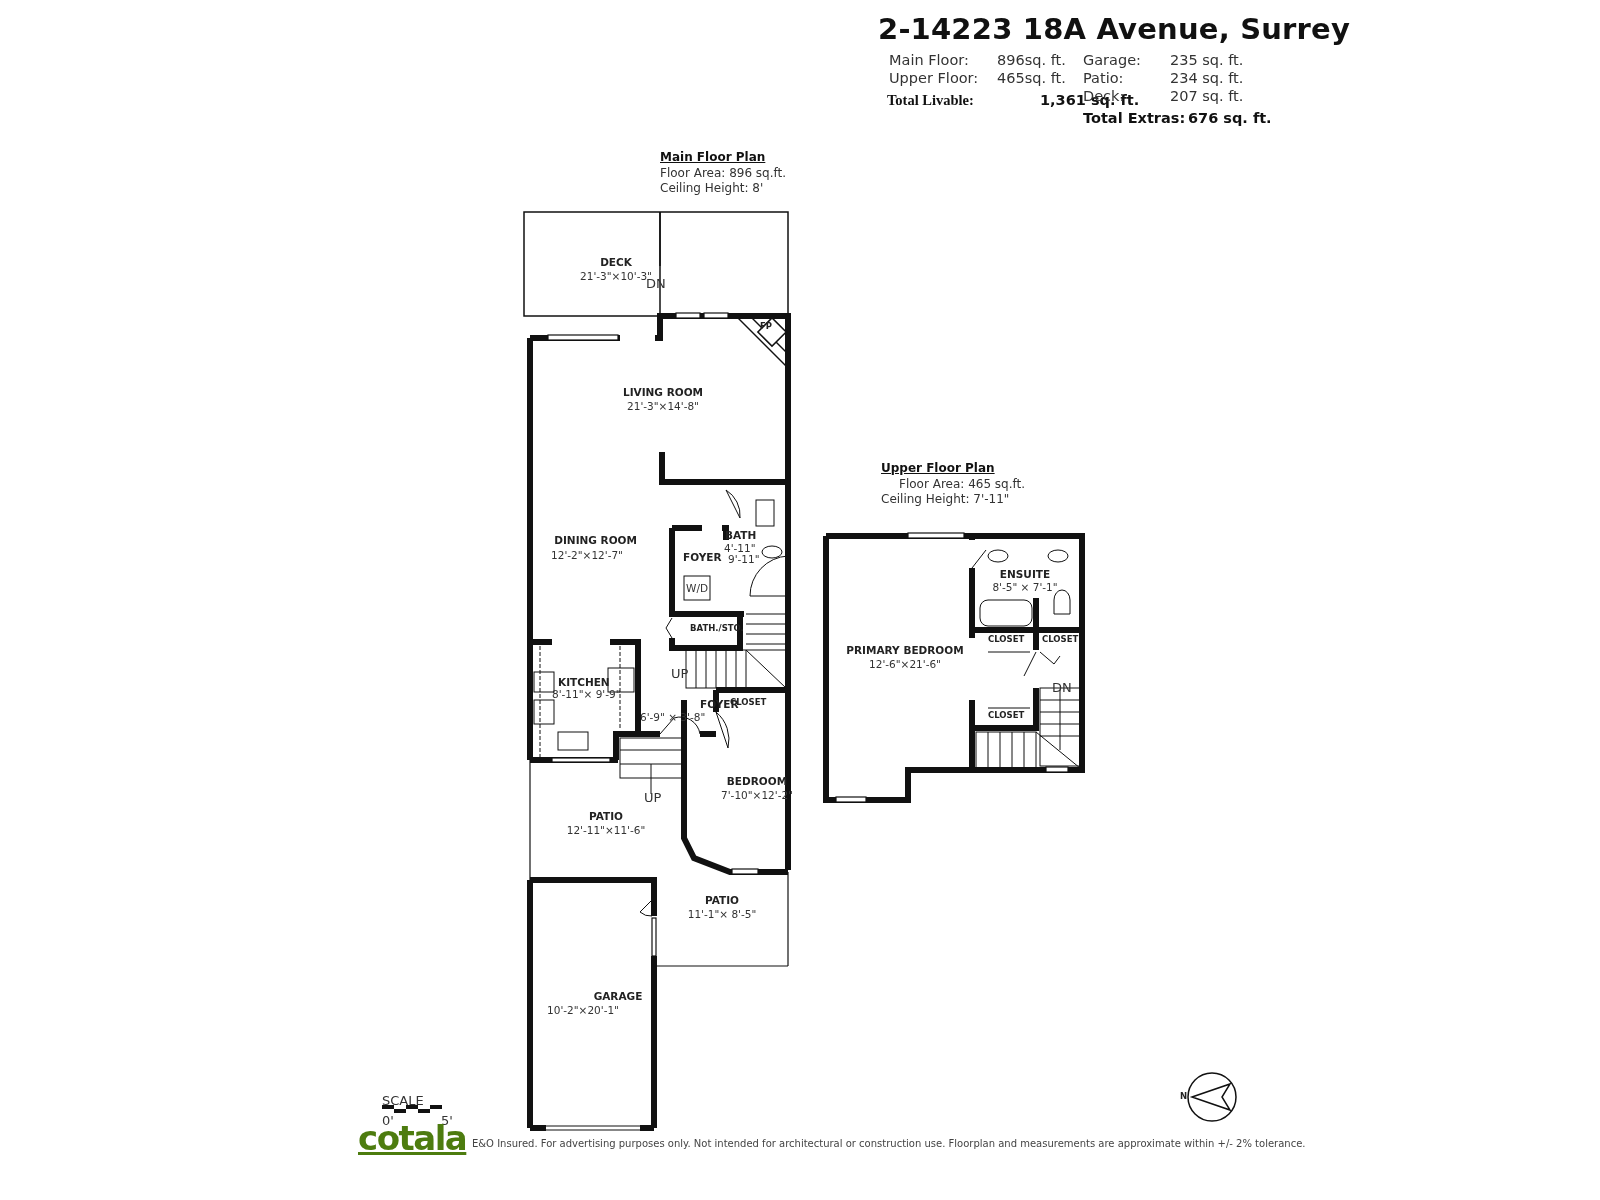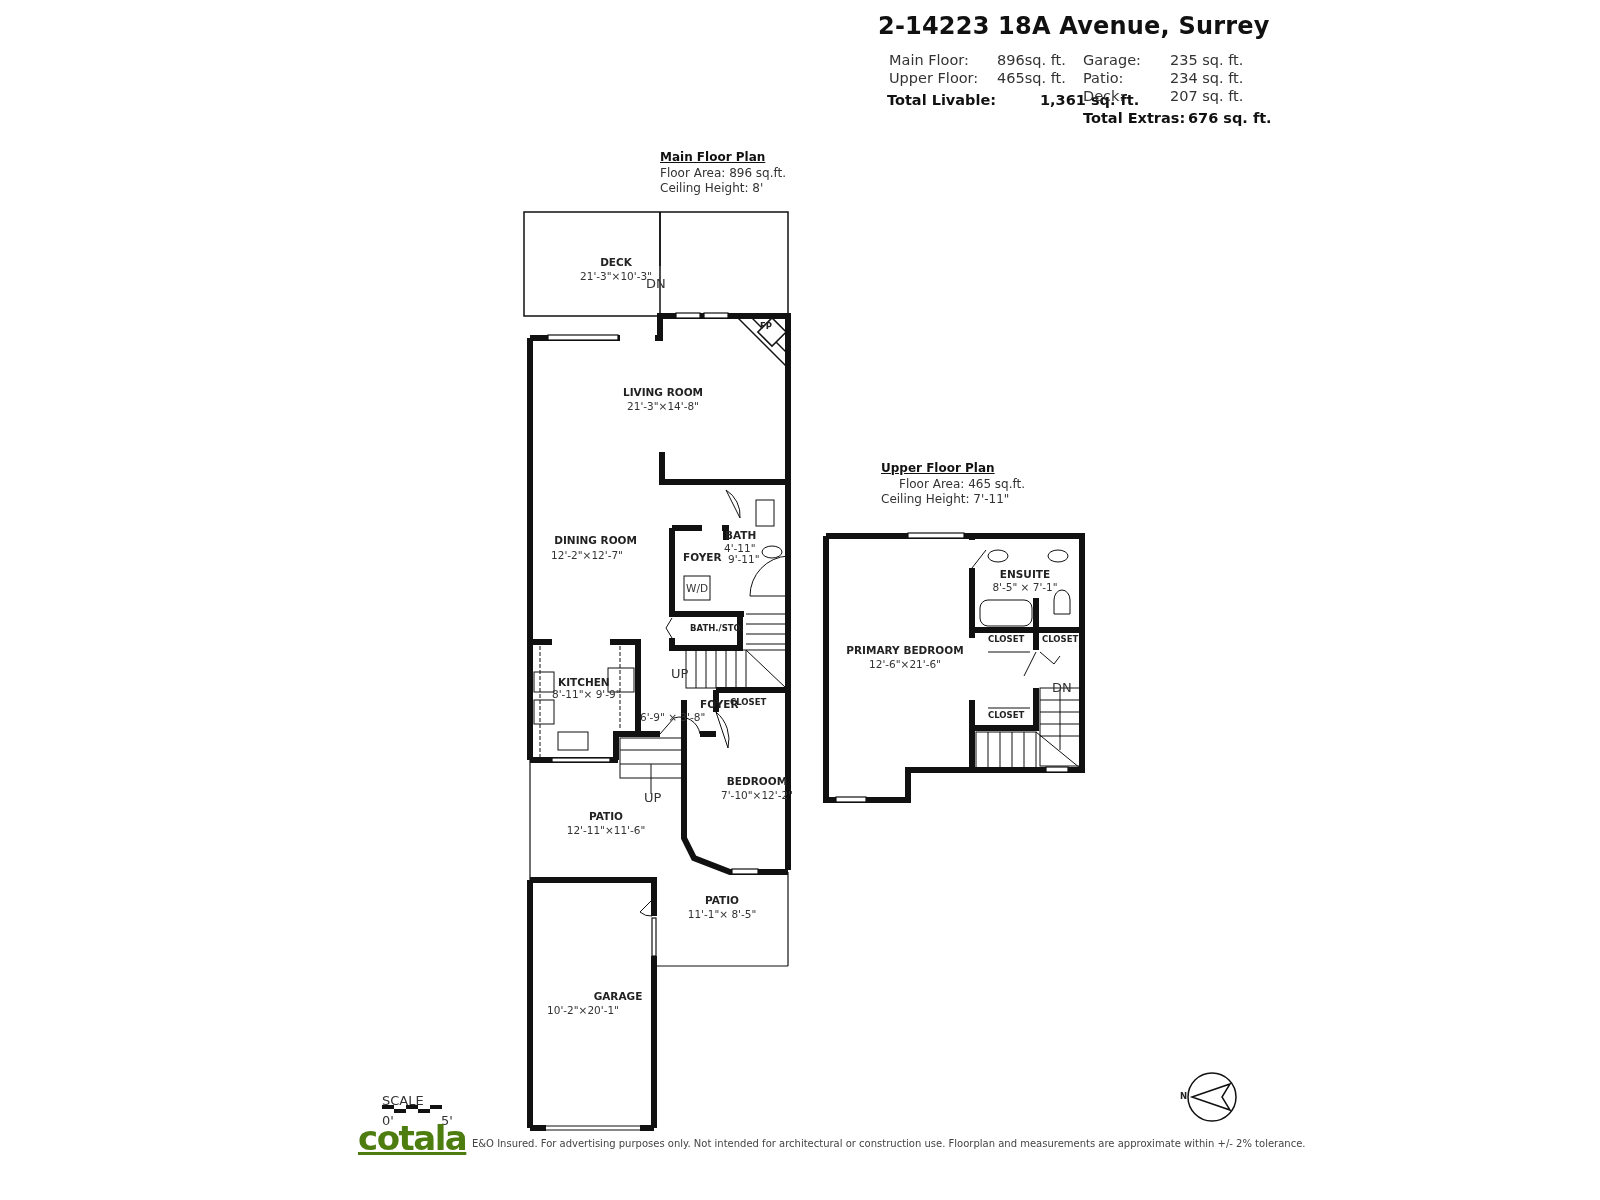--- a/index.html
+++ b/index.html
@@ -1,19 +1,19 @@
 <!DOCTYPE html>
 <html><head>
 <meta charset="utf-8">
 <style>
   html, body { margin: 0; padding: 0; background: #ffffff; }
   body { width: 1600px; height: 1200px; position: relative; overflow: hidden;
          font-family: "DejaVu Sans", sans-serif; color: #222; }
   .abs { position: absolute; }
-  #title { left: 878px; top: 12px; font-size: 24px; font-weight: bold; color: #111; letter-spacing: 0.2px; white-space: nowrap; }
+  #title { left: 878px; top: 12px; font-size: 29px; font-weight: bold; color: #111; letter-spacing: 0.2px; white-space: nowrap; }
   .stat { font-size: 14.5px; color: #333; white-space: nowrap; }
   .stat-b { font-size: 14.5px; font-weight: bold; color: #111; white-space: nowrap; }
   .plan-title { font-size: 12px; font-weight: bold; text-decoration: underline; color: #111; white-space: nowrap; }
   .plan-sub { font-size: 12px; color: #333; white-space: nowrap; line-height: 15px; }
   .room { font-size: 10.5px; font-weight: bold; color: #222; white-space: nowrap; text-align: center; }
   .dim { font-size: 10.5px; color: #333; white-space: nowrap; text-align: center; }
   .small { font-size: 8.5px; font-weight: bold; color: #222; white-space: nowrap; }
   .tiny { font-size: 13px; color: #333; white-space: nowrap; }
   #logo { left: 358px; top: 1118px; font-size: 34px; font-weight: bold; color: #4d7c0f; letter-spacing: -1.5px; text-decoration: underline; }
   #disclaimer { left: 472px; top: 1138px; font-size: 10px; color: #444; white-space: nowrap; }
@@ -188,21 +188,21 @@
     </g>
   </g>
 </svg>
 
 <div id="title" class="abs">2-14223 18A Avenue, Surrey</div>
 
 <div class="abs stat" style="left:889px;top:52px;">Main Floor:</div>
 <div class="abs stat" style="left:997px;top:52px;">896sq. ft.</div>
 <div class="abs stat" style="left:889px;top:70px;">Upper Floor:</div>
 <div class="abs stat" style="left:997px;top:70px;">465sq. ft.</div>
-<div class="abs stat-b" style="left:887px;top:92px;">Total Livable:</div>
+<div class="abs stat-b" style="left:887px;top:92px;font-family:Liberation Serif, serif;">Total Livable:</div>
 <div class="abs stat-b" style="left:1040px;top:92px;">1,361 sq. ft.</div>
 
 <div class="abs stat" style="left:1083px;top:52px;">Garage:</div>
 <div class="abs stat" style="left:1170px;top:52px;">235 sq. ft.</div>
 <div class="abs stat" style="left:1083px;top:70px;">Patio:</div>
 <div class="abs stat" style="left:1170px;top:70px;">234 sq. ft.</div>
 <div class="abs stat" style="left:1083px;top:88px;">Deck:</div>
 <div class="abs stat" style="left:1170px;top:88px;">207 sq. ft.</div>
 <div class="abs stat-b" style="left:1083px;top:110px;">Total Extras:</div>
 <div class="abs stat-b" style="left:1188px;top:110px;">676 sq. ft.</div>

